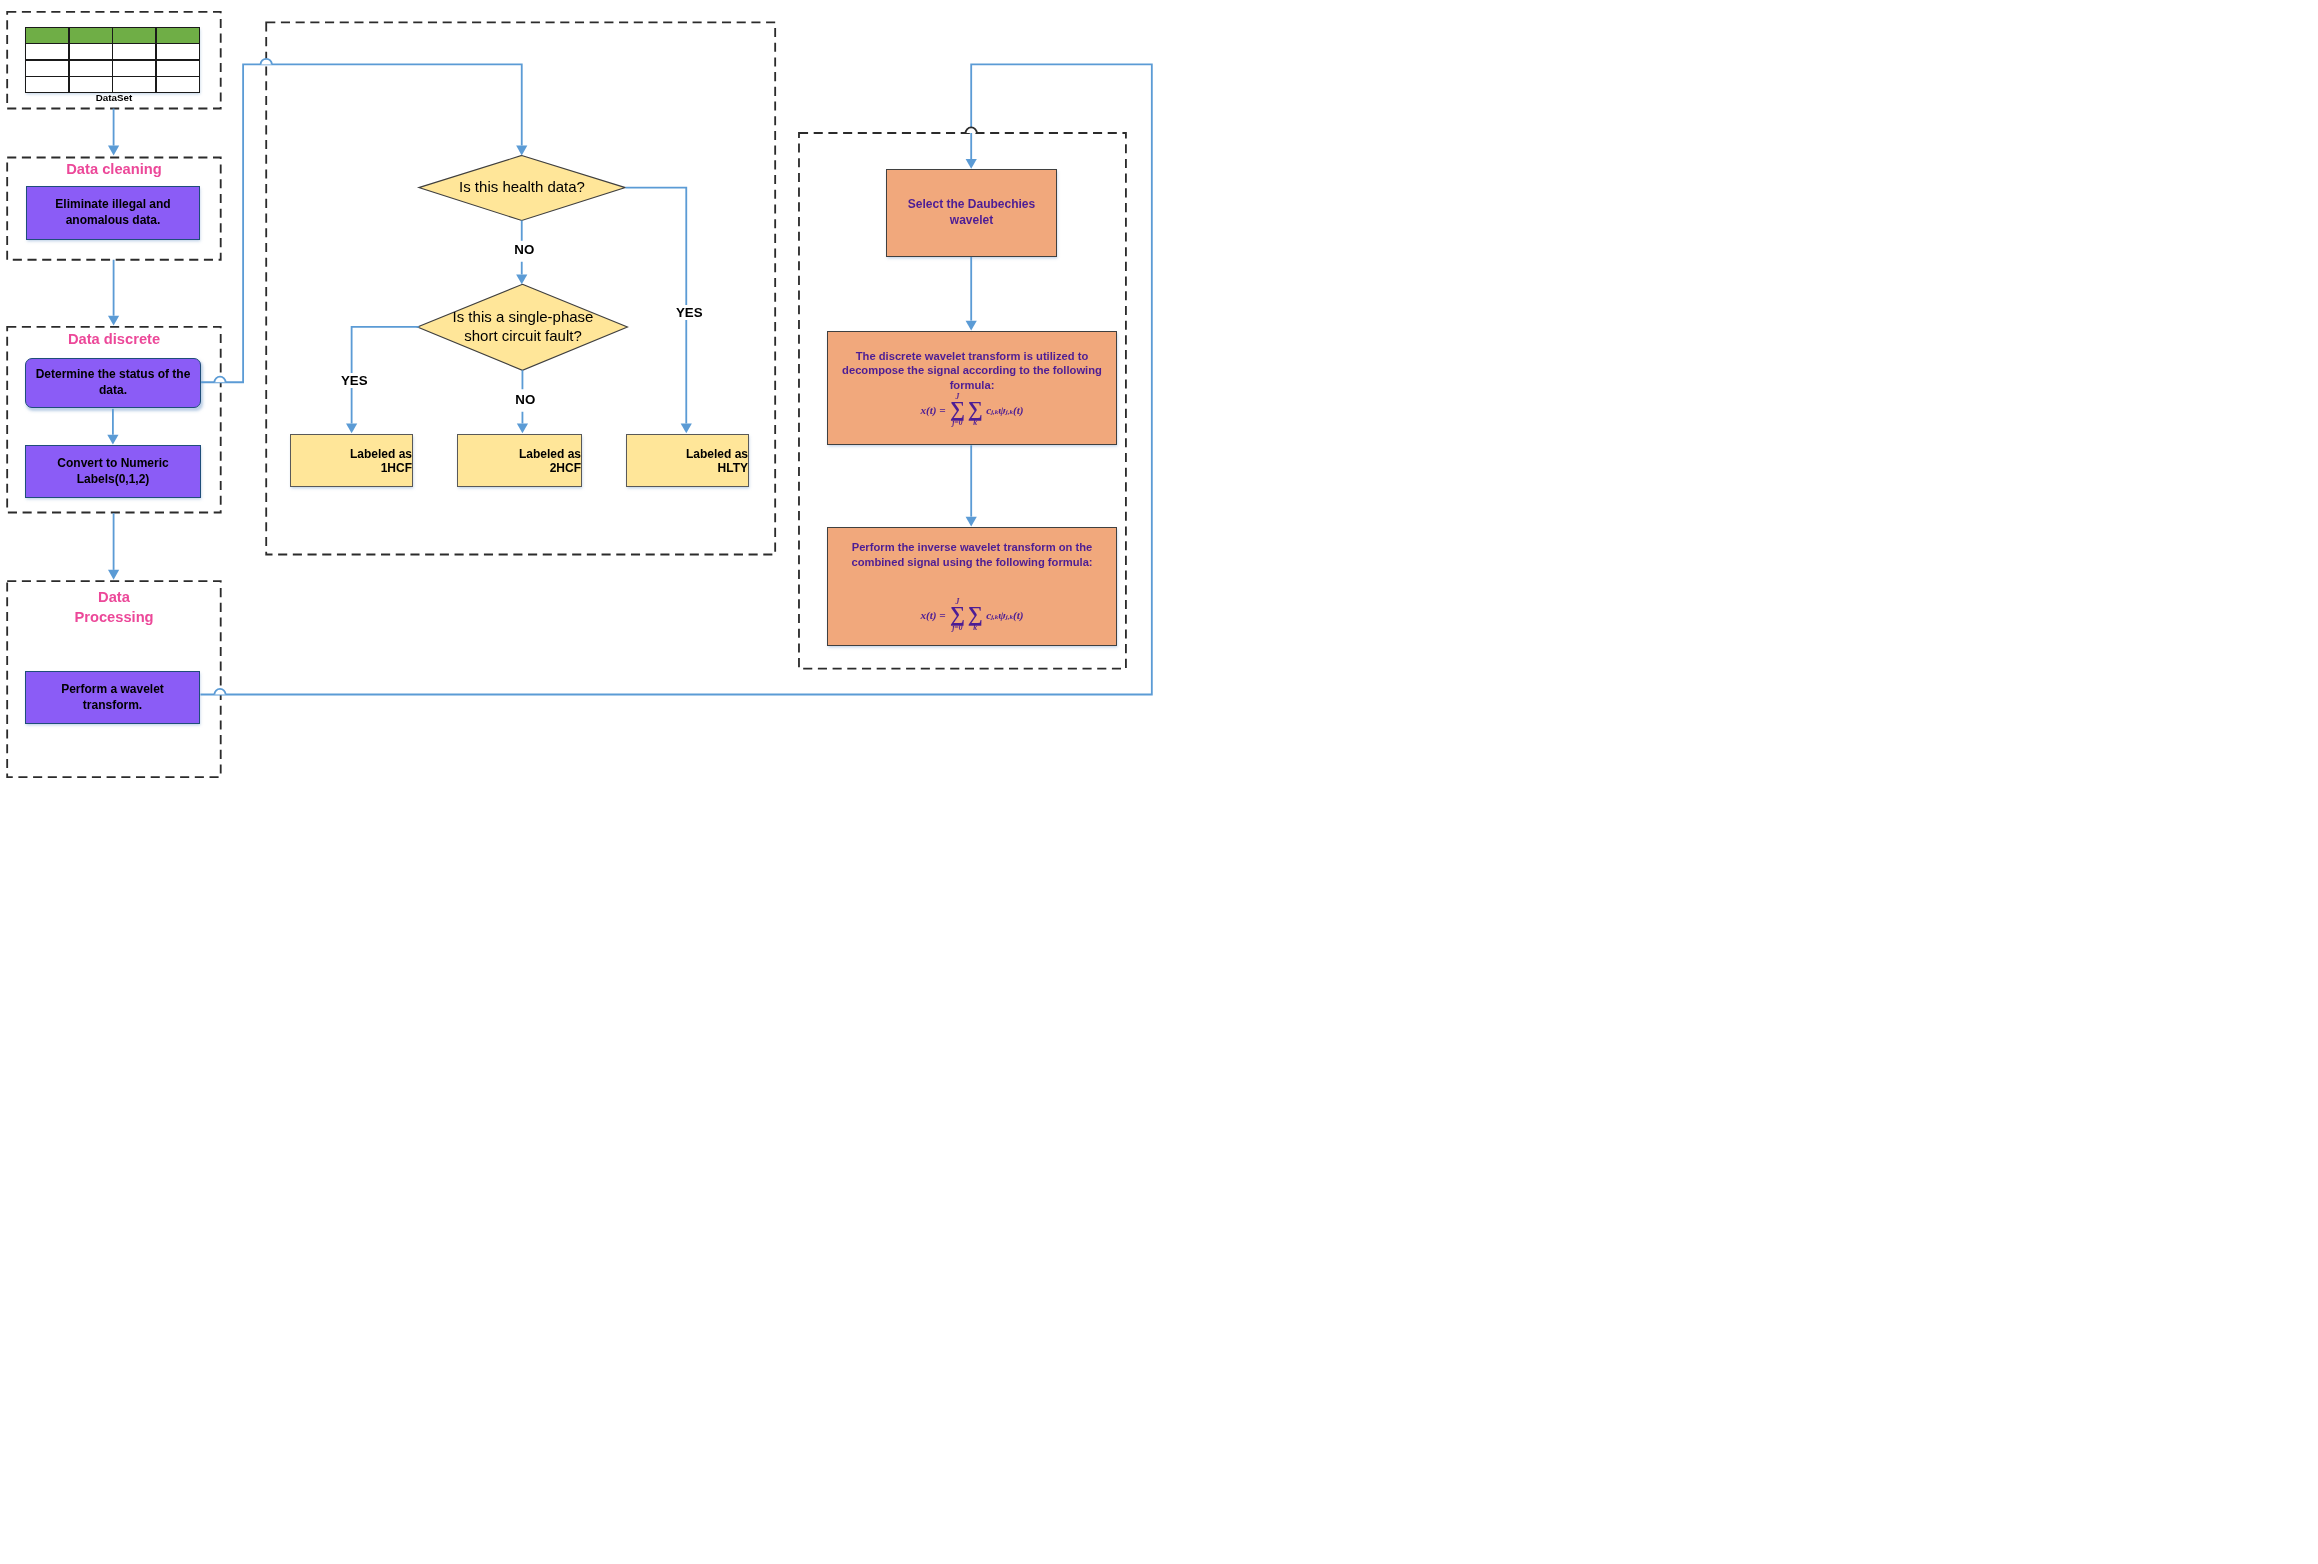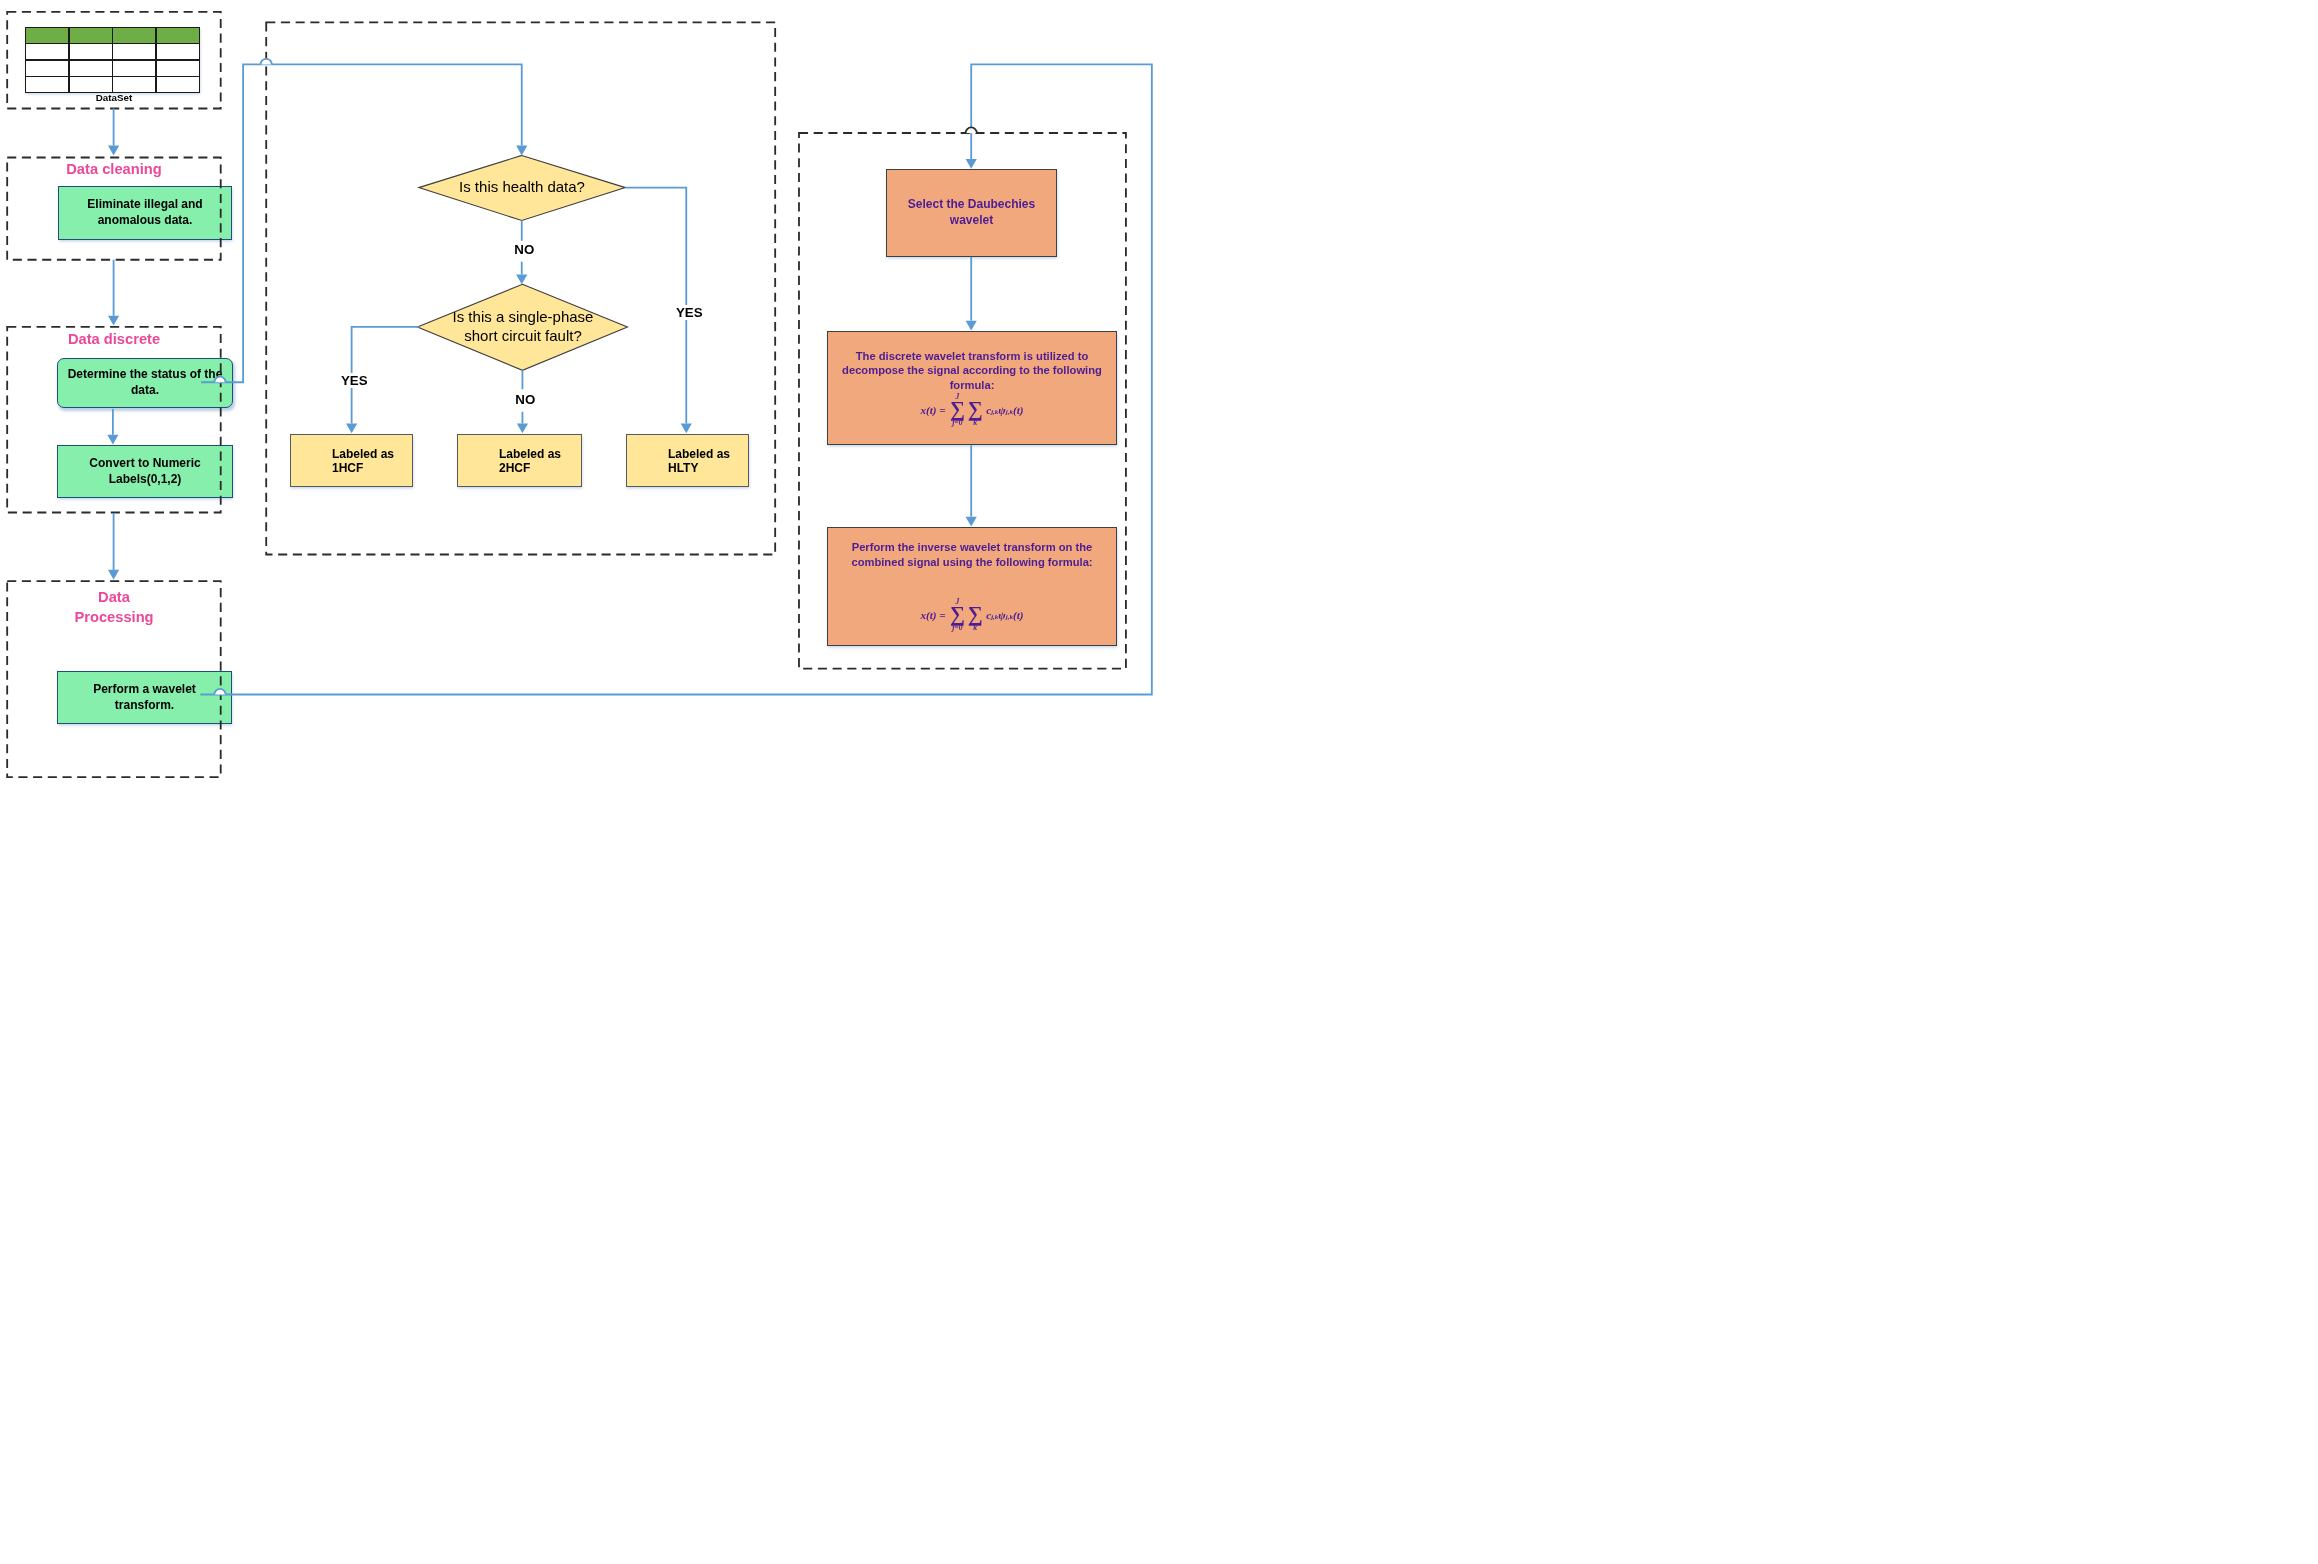--- a/index.html
+++ b/index.html
@@ -16,30 +16,30 @@
   
   .group-title{
     position:absolute;z-index:2;
     font-size:14.7px;font-weight:bold;text-align:center;
     line-height:1.35;white-space:pre-line;color:#ec4899;
   }
 
   
   .bluebox{
     position:absolute;z-index:3;
-    background:#86efac;border:1.4px solid #1F4E79;
+    background:#8b5cf6;border:1.4px solid #1F4E79;
     display:flex;align-items:center;justify-content:center;text-align:center;
     font-size:12px;font-weight:bold;color:#000;line-height:1.3;
     box-shadow:1.4px 2.1px 2.8px rgba(120,160,205,.5);
-    padding:1.4px 5.6px;box-sizing:border-box;margin-left:32px;
+    padding:1.4px 5.6px;box-sizing:border-box;
   }
   .yellowbox{
     position:absolute;z-index:3;
     background:#FFE699;border:1.4px solid #595959;
-    display:flex;align-items:center;justify-content:center;text-align:left;
+    display:flex;align-items:center;justify-content:center;text-align:right;
     font-size:12px;font-weight:bold;color:#000;
     box-shadow:1.4px 2.1px 2.8px rgba(120,160,205,.5);
     box-sizing:border-box;
     padding-left:41px;
   }
   .orangebox{
     position:absolute;z-index:3;
     background:#F1A87C;border:1.4px solid #404040;
     display:flex;flex-direction:column;align-items:center;justify-content:center;text-align:center;
     font-size:11.2px;font-weight:bold;color:#4c1d95;line-height:1.32;

